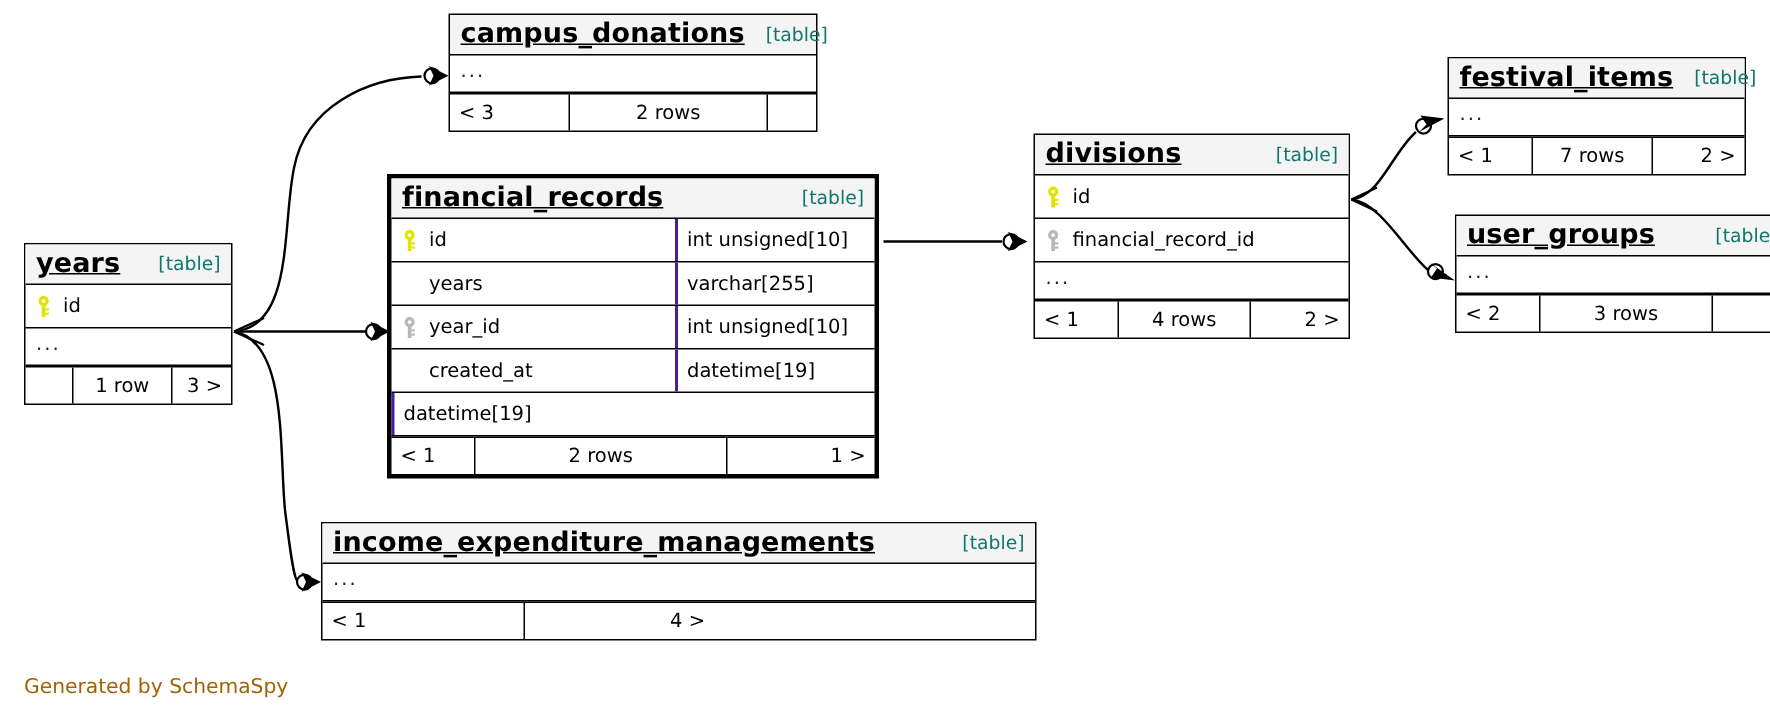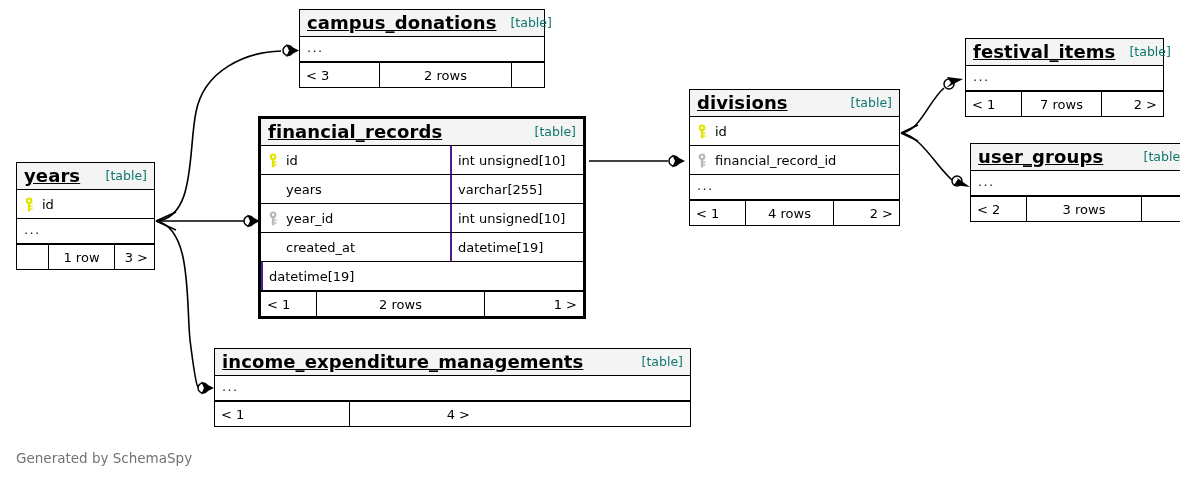--- a/index.html
+++ b/index.html
@@ -117,21 +117,21 @@
   .foot .fc.r { justify-content:flex-end; }
 
   
   .key { width:13px; height:15px; margin-right:5px; flex:0 0 auto; display:block; }
   .kspacer { width:13px; margin-right:5px; flex:0 0 auto; }
 
   .credit {
     position:absolute;
     z-index:3;
     font-size:13.5px;
-    color:#737373;
+    color:#a16207;
     white-space:nowrap;
   }
 </style>
 </head>
 <body>
 
 <div id="canvas">
 
   <svg id="edges" viewBox="0 0 1180 481" width="1180" height="481" xmlns="http://www.w3.org/2000/svg">
     <g fill="none" stroke="#000000" stroke-width="1.6">

